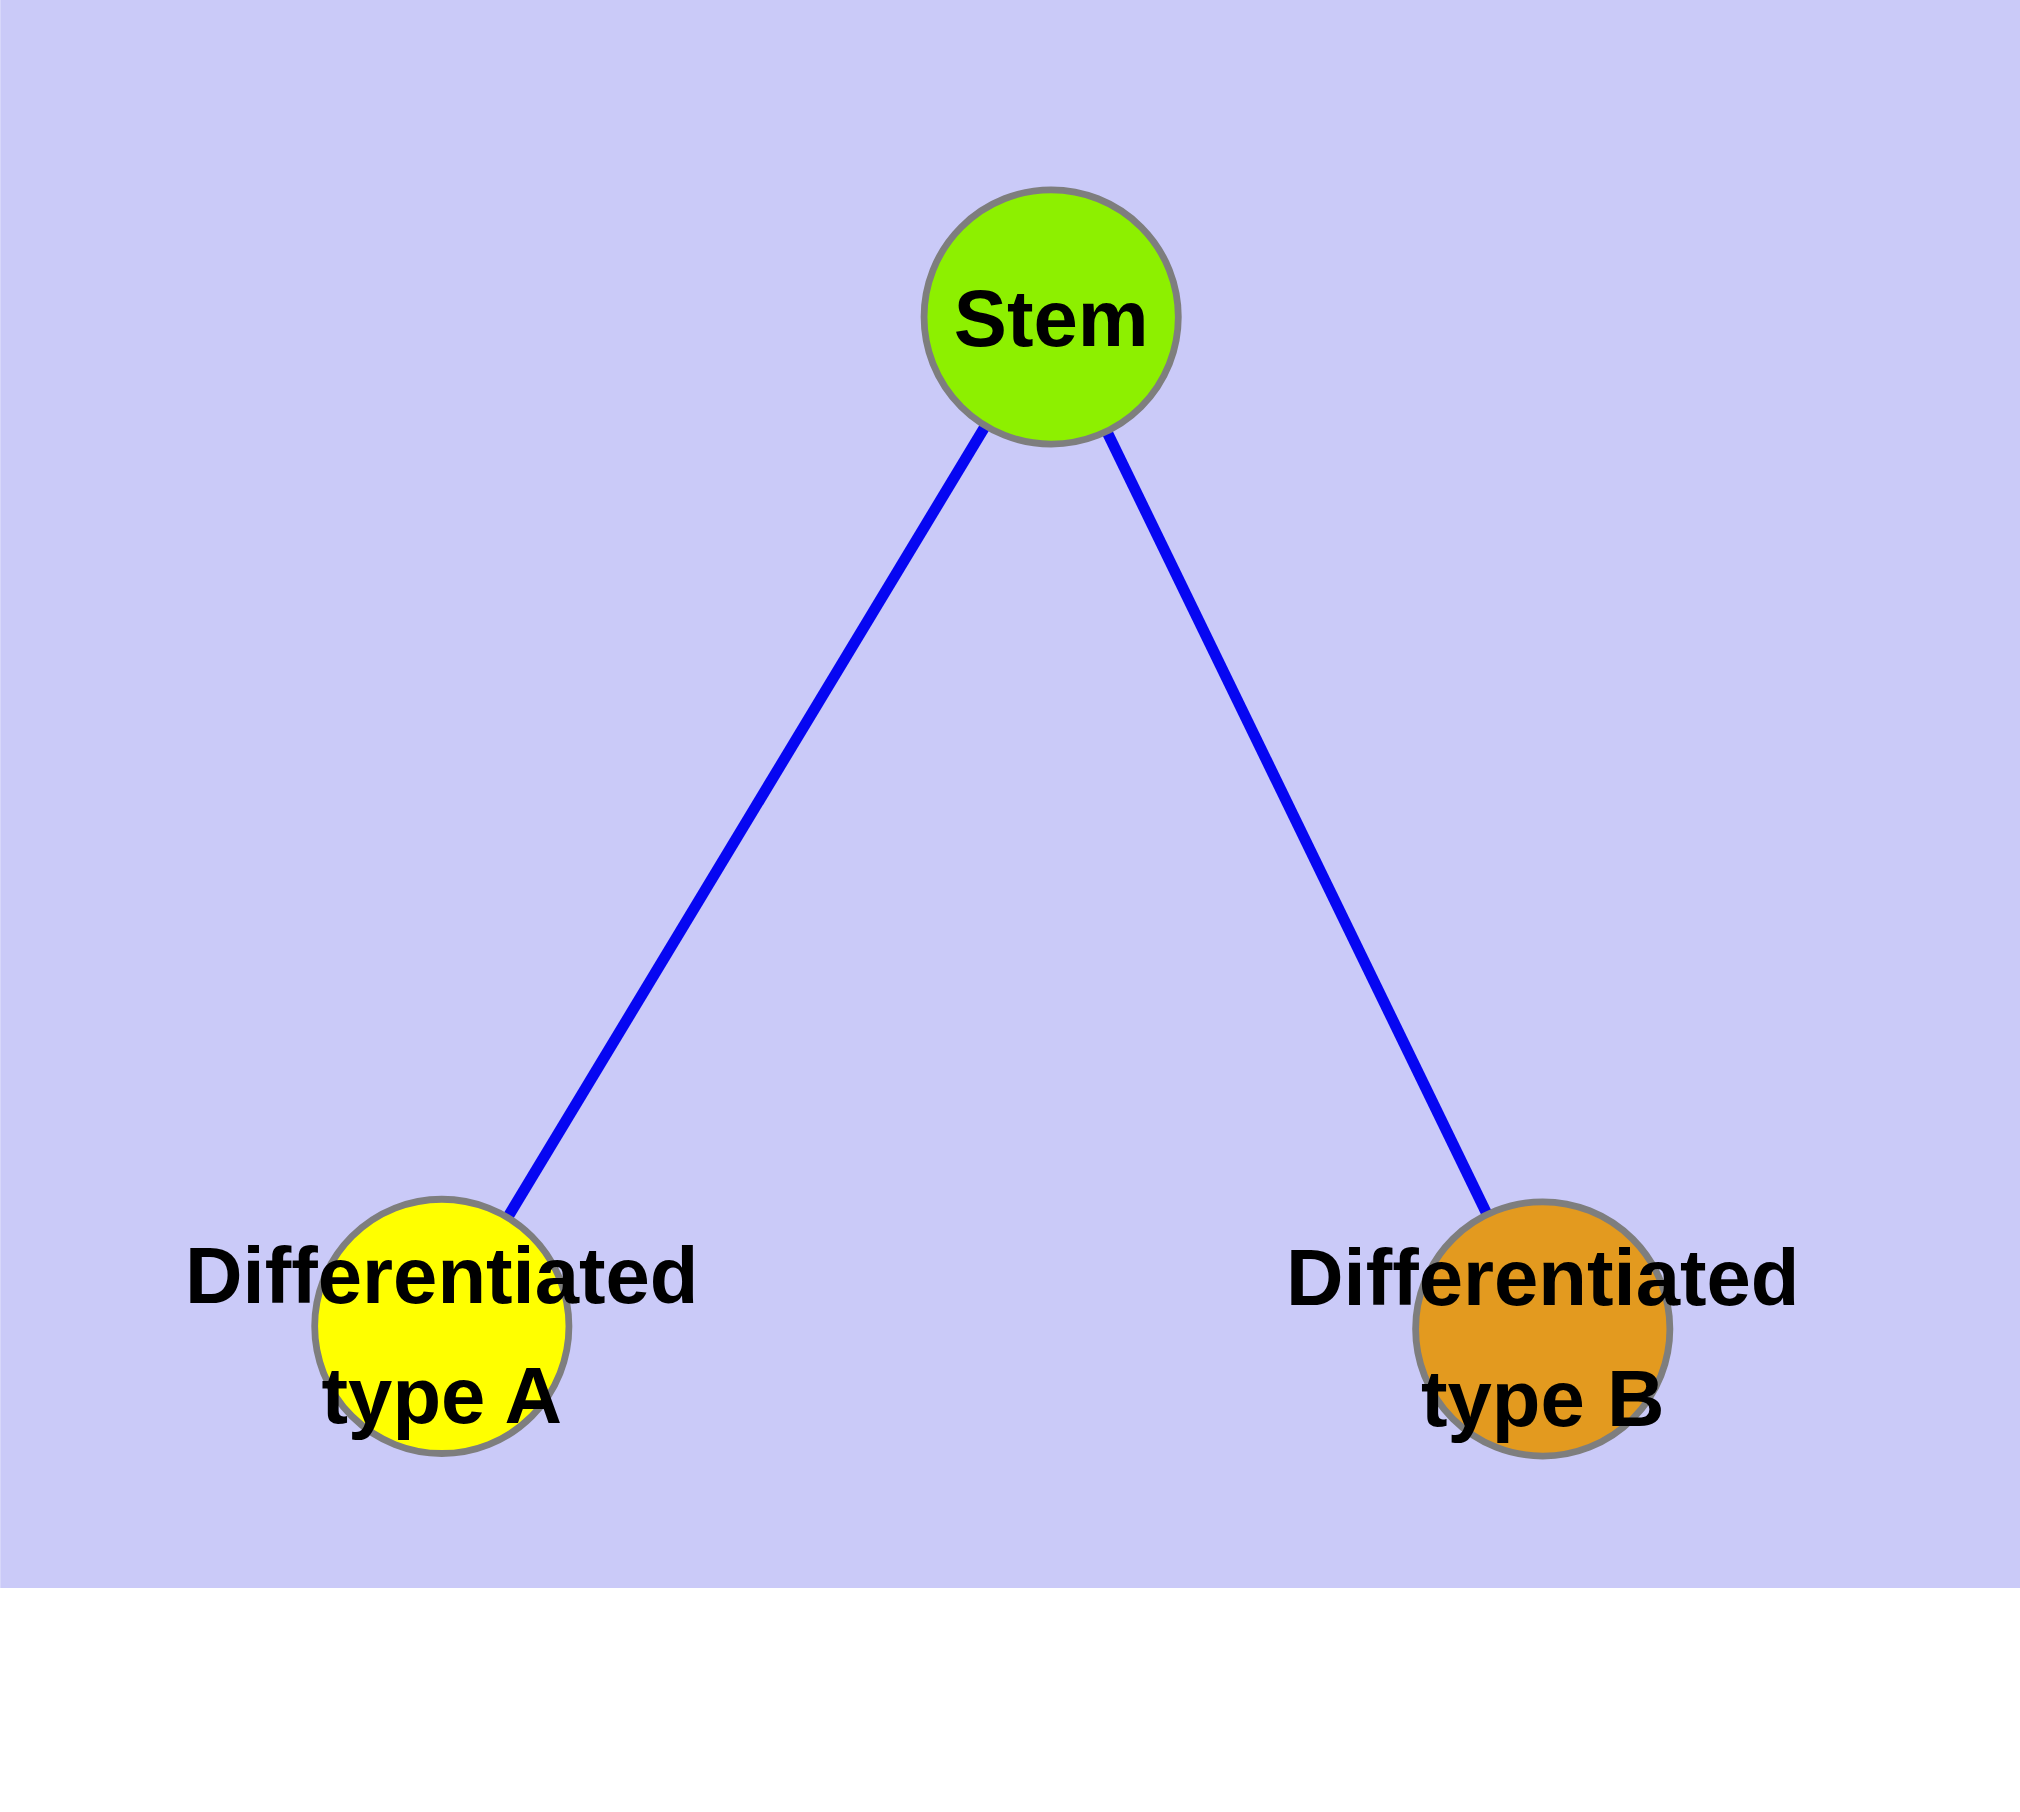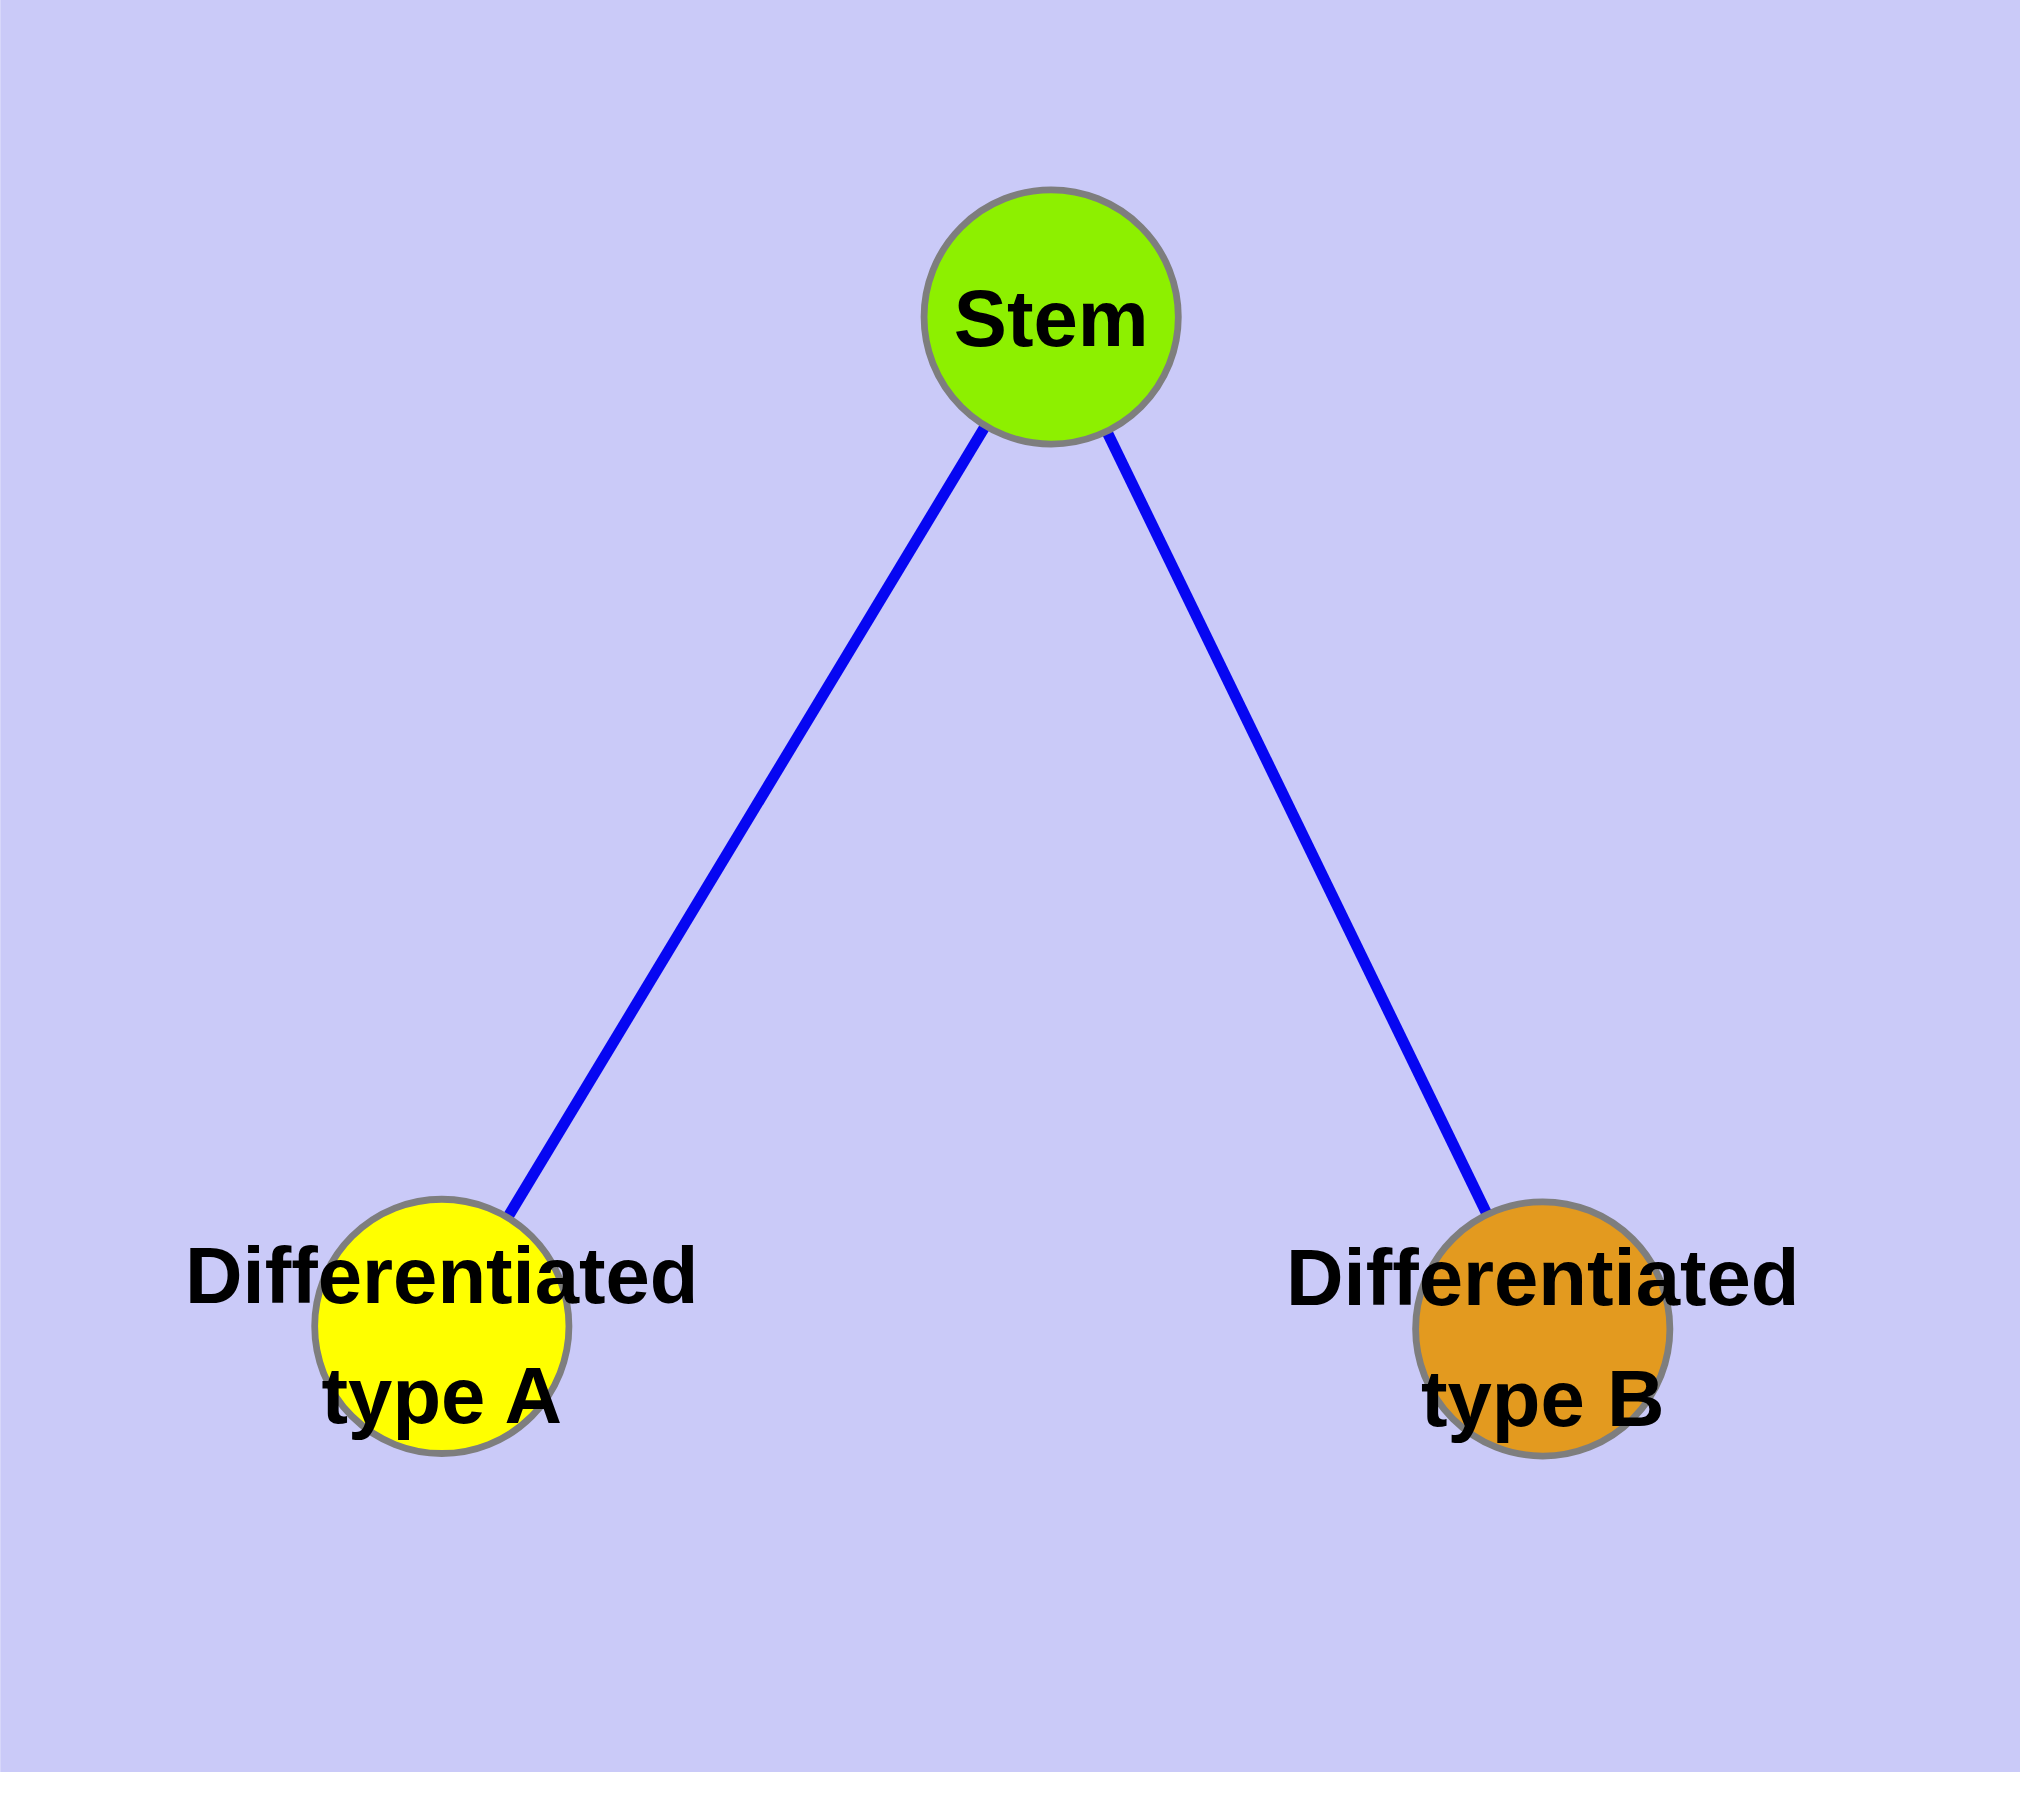--- a/index.html
+++ b/index.html
@@ -1,21 +1,21 @@
 <!DOCTYPE html>
 <html style="font-size:13.6px"><head>
 <meta charset="utf-8">
 <style>
   html, body {
     margin: 0;
     padding: 0;
   }
   .diagram-canvas {
     width: 2021px;
-    height: 1772px;
+    height: 1588px;
     position: relative;
     overflow: hidden;
   }
   svg {
     display: block;
     width: 2021px;
     height: 1812px;
   }
   .node-label {
     font-family: "Liberation Sans", sans-serif;

